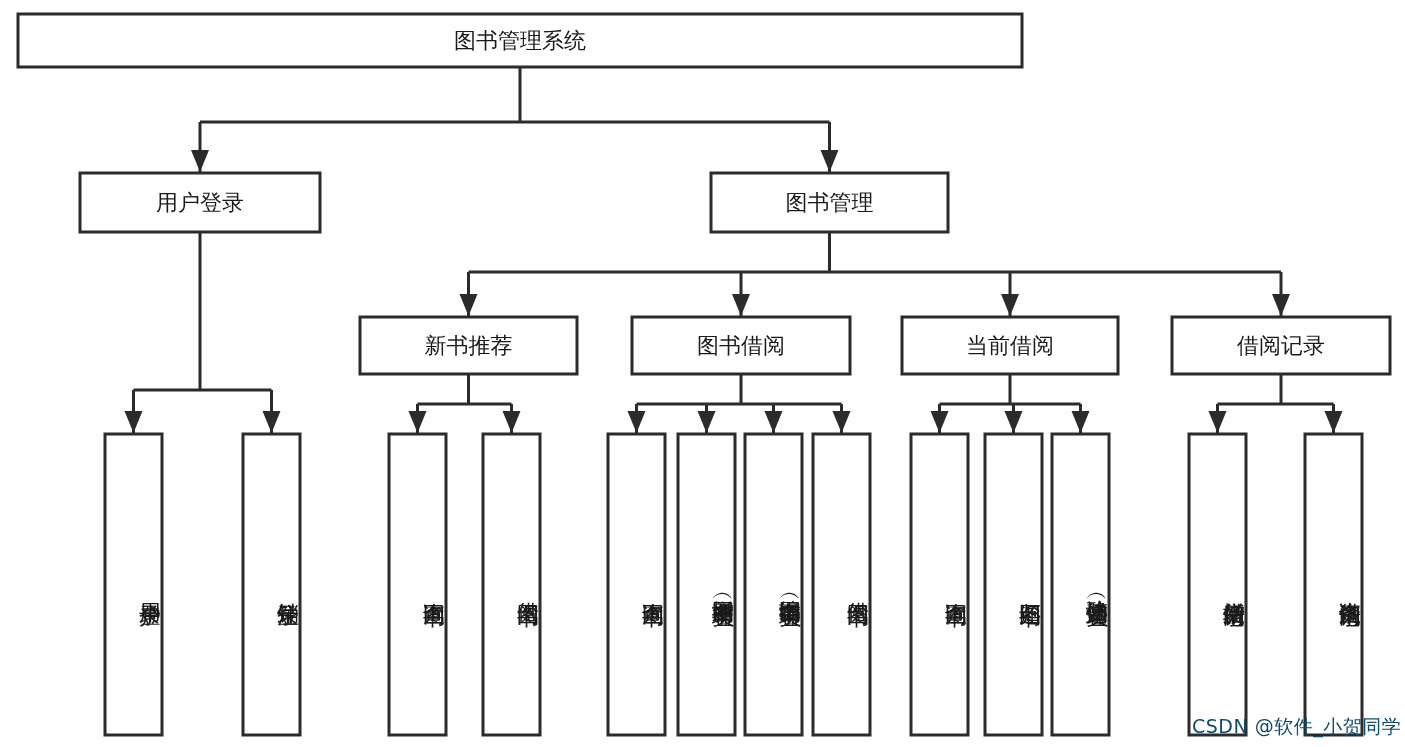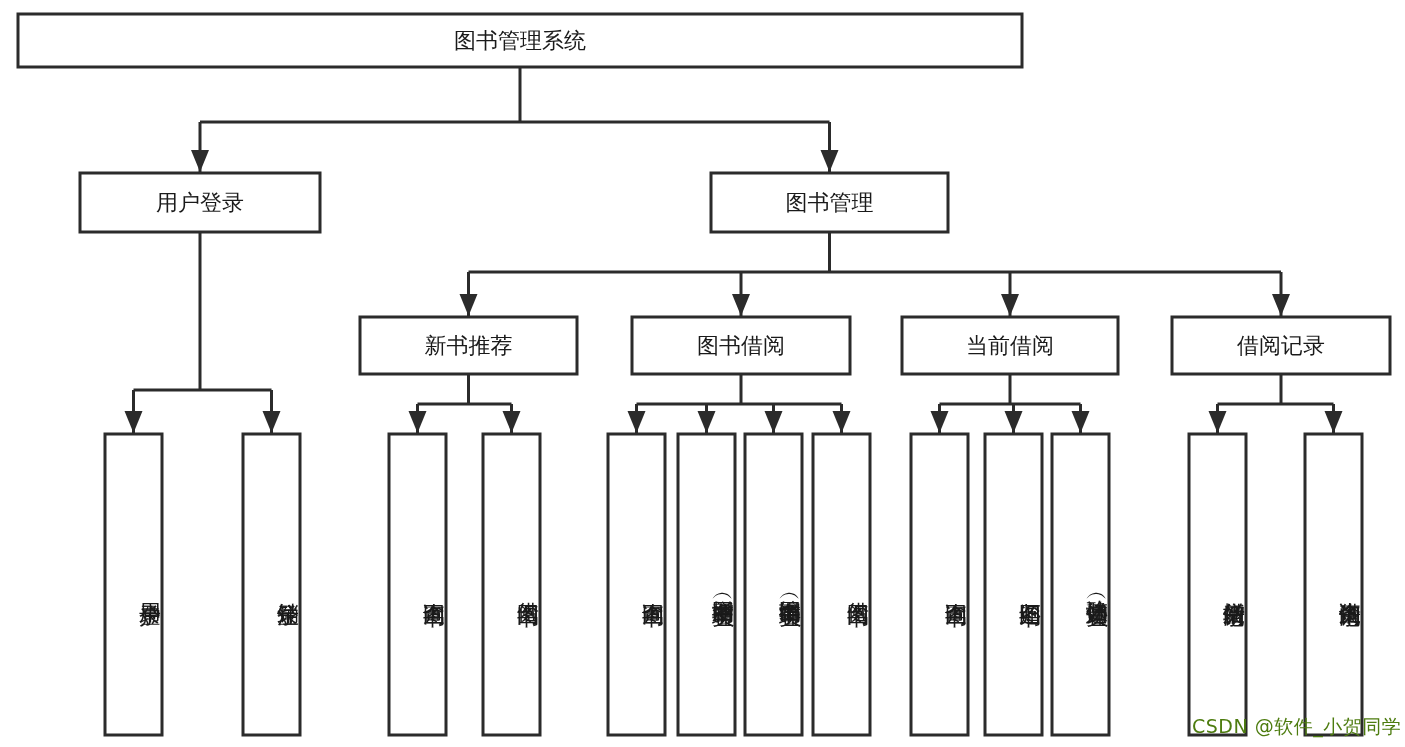--- a/index.html
+++ b/index.html
@@ -57,21 +57,21 @@
     display: flex;
     align-items: flex-start;
     justify-content: center;
     white-space: nowrap;
     pointer-events: none;
   }
   .watermark {
     position: absolute;
     font-family: "DejaVu Sans", "Liberation Sans", sans-serif;
     font-size: 19px;
-    color: #4d7c0f;
+    color: #0c4a6e;
     white-space: nowrap;
     letter-spacing: 0.5px;
   }
 </style>
 </head>
 <body>
 
 <div id="page">
 
   <svg class="diagram" viewBox="0 0 1405 747">

